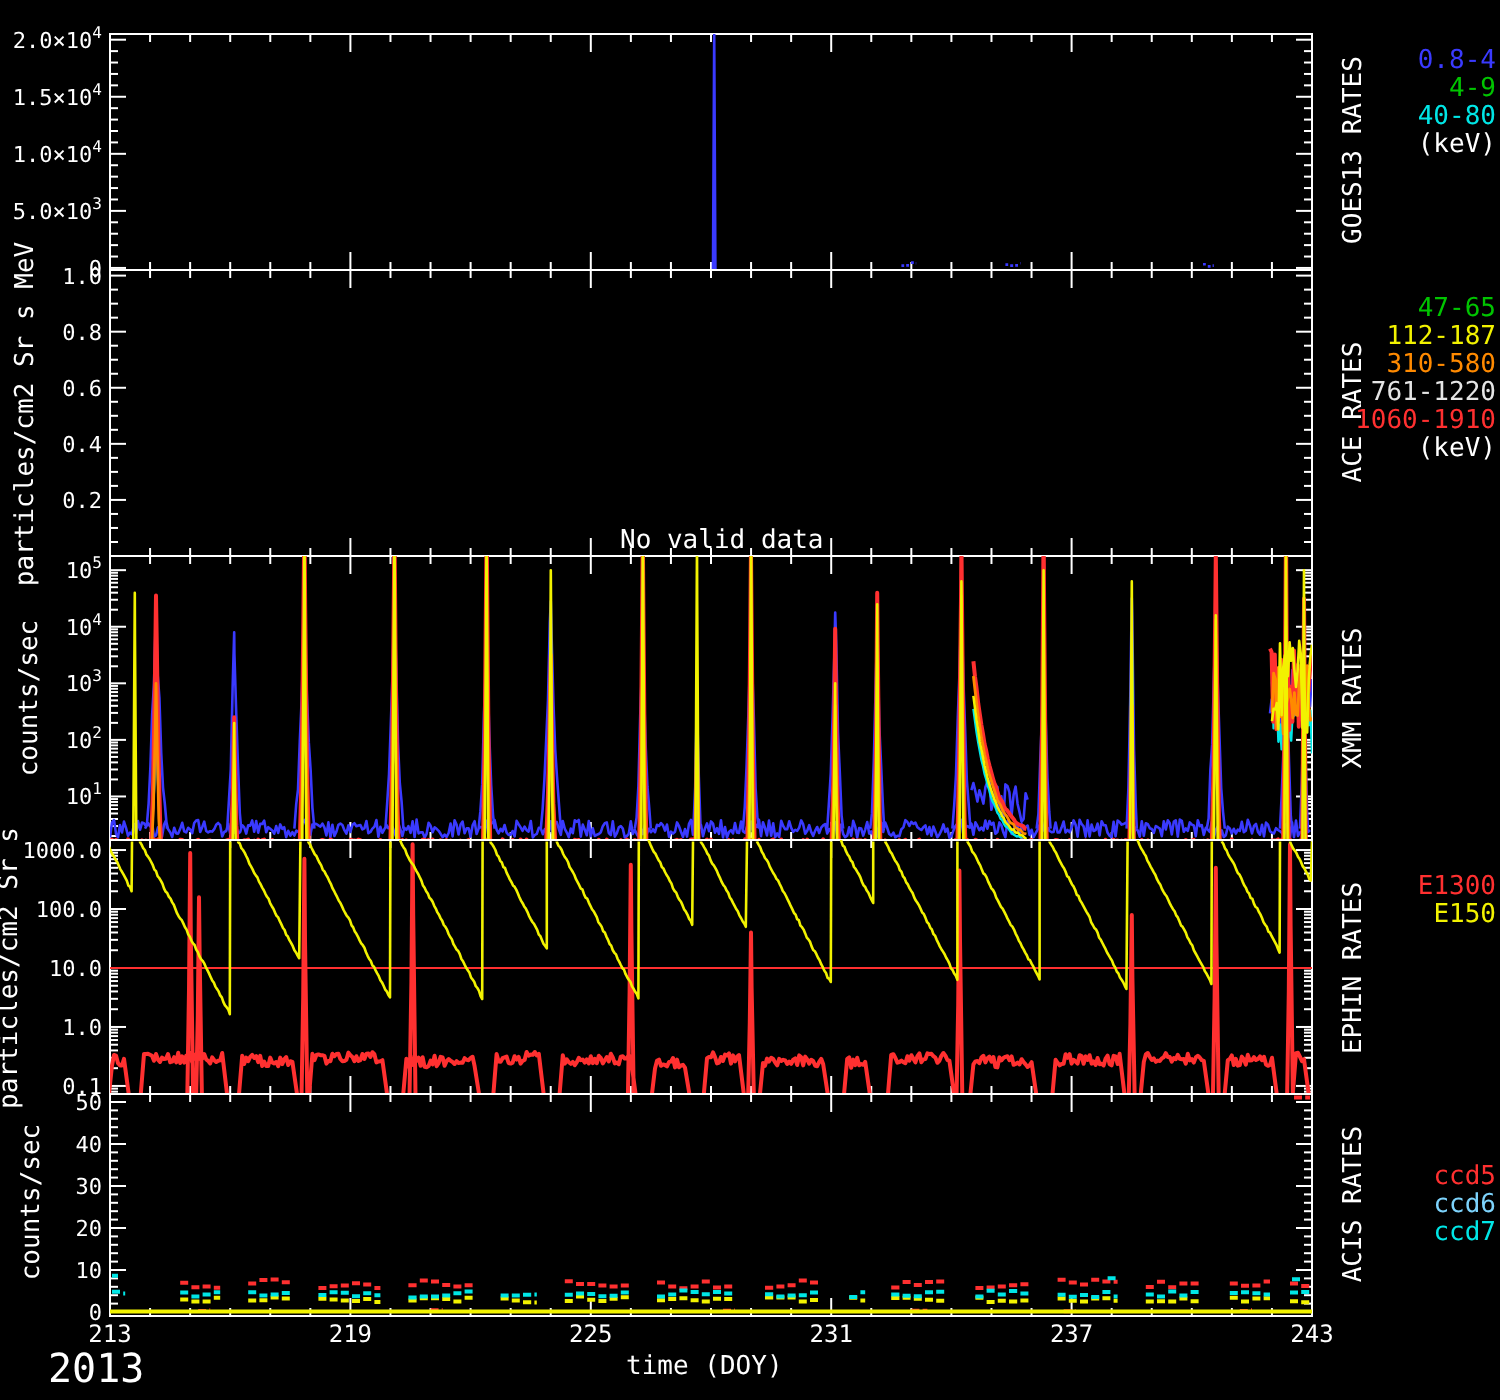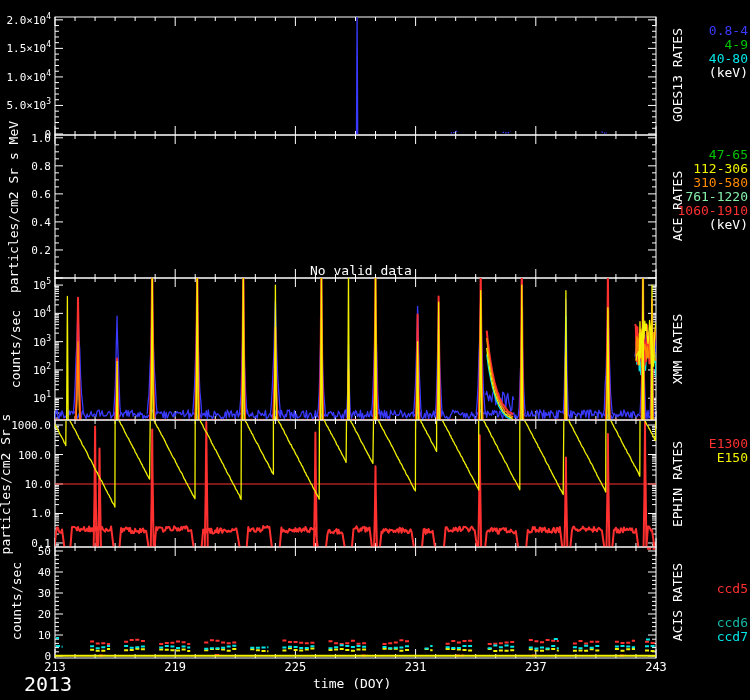--- a/index.html
+++ b/index.html
@@ -715,28 +715,28 @@
   <div class="hlabel" style="left:313px;top:676px">time (DOY)</div>
   <div class="hlabel year" style="left:24px;top:672px">2013</div>
 <div class="legend" style="top: 24px;">
       <div style="color: rgb(58, 58, 255);">0.8-4</div>
       <div style="color: rgb(0, 196, 0);">4-9</div>
       <div style="color: rgb(0, 230, 230);">40-80</div>
       <div style="color: rgb(255, 255, 255);">(keV)</div>
     </div>
     <div class="legend" style="top: 148px;">
       <div style="color: rgb(0, 196, 0);">47-65</div>
-      <div style="color: rgb(242, 242, 0);">112-306</div>
+      <div style="color: rgb(242, 242, 0);">112-187</div>
       <div style="color: rgb(255, 138, 0);">310-580</div>
-      <div style="color: #86efac;">761-1220</div>
+      <div style="color: #e5e5e5;">761-1220</div>
       <div style="color: rgb(255, 48, 48); margin-left: 13px;">1060-1910</div>
       <div style="color: rgb(255, 255, 255);">(keV)</div>
     </div>
     <div class="legend" style="top: 437px;">
       <div style="color: rgb(255, 48, 48);">E1300</div>
       <div style="color: rgb(242, 242, 0);">E150</div>
     </div>
     <div class="legend" style="top: 582px;">
       <div style="color: rgb(255, 48, 48);">ccd5</div>
-      <div style="color: #14b8a6; margin-top: 20px;">ccd6</div>
+      <div style="color: #7dd3fc;">ccd6</div>
       <div style="color: rgb(0, 230, 230);">ccd7</div>
     </div>
   </div>
 
 </body></html>

